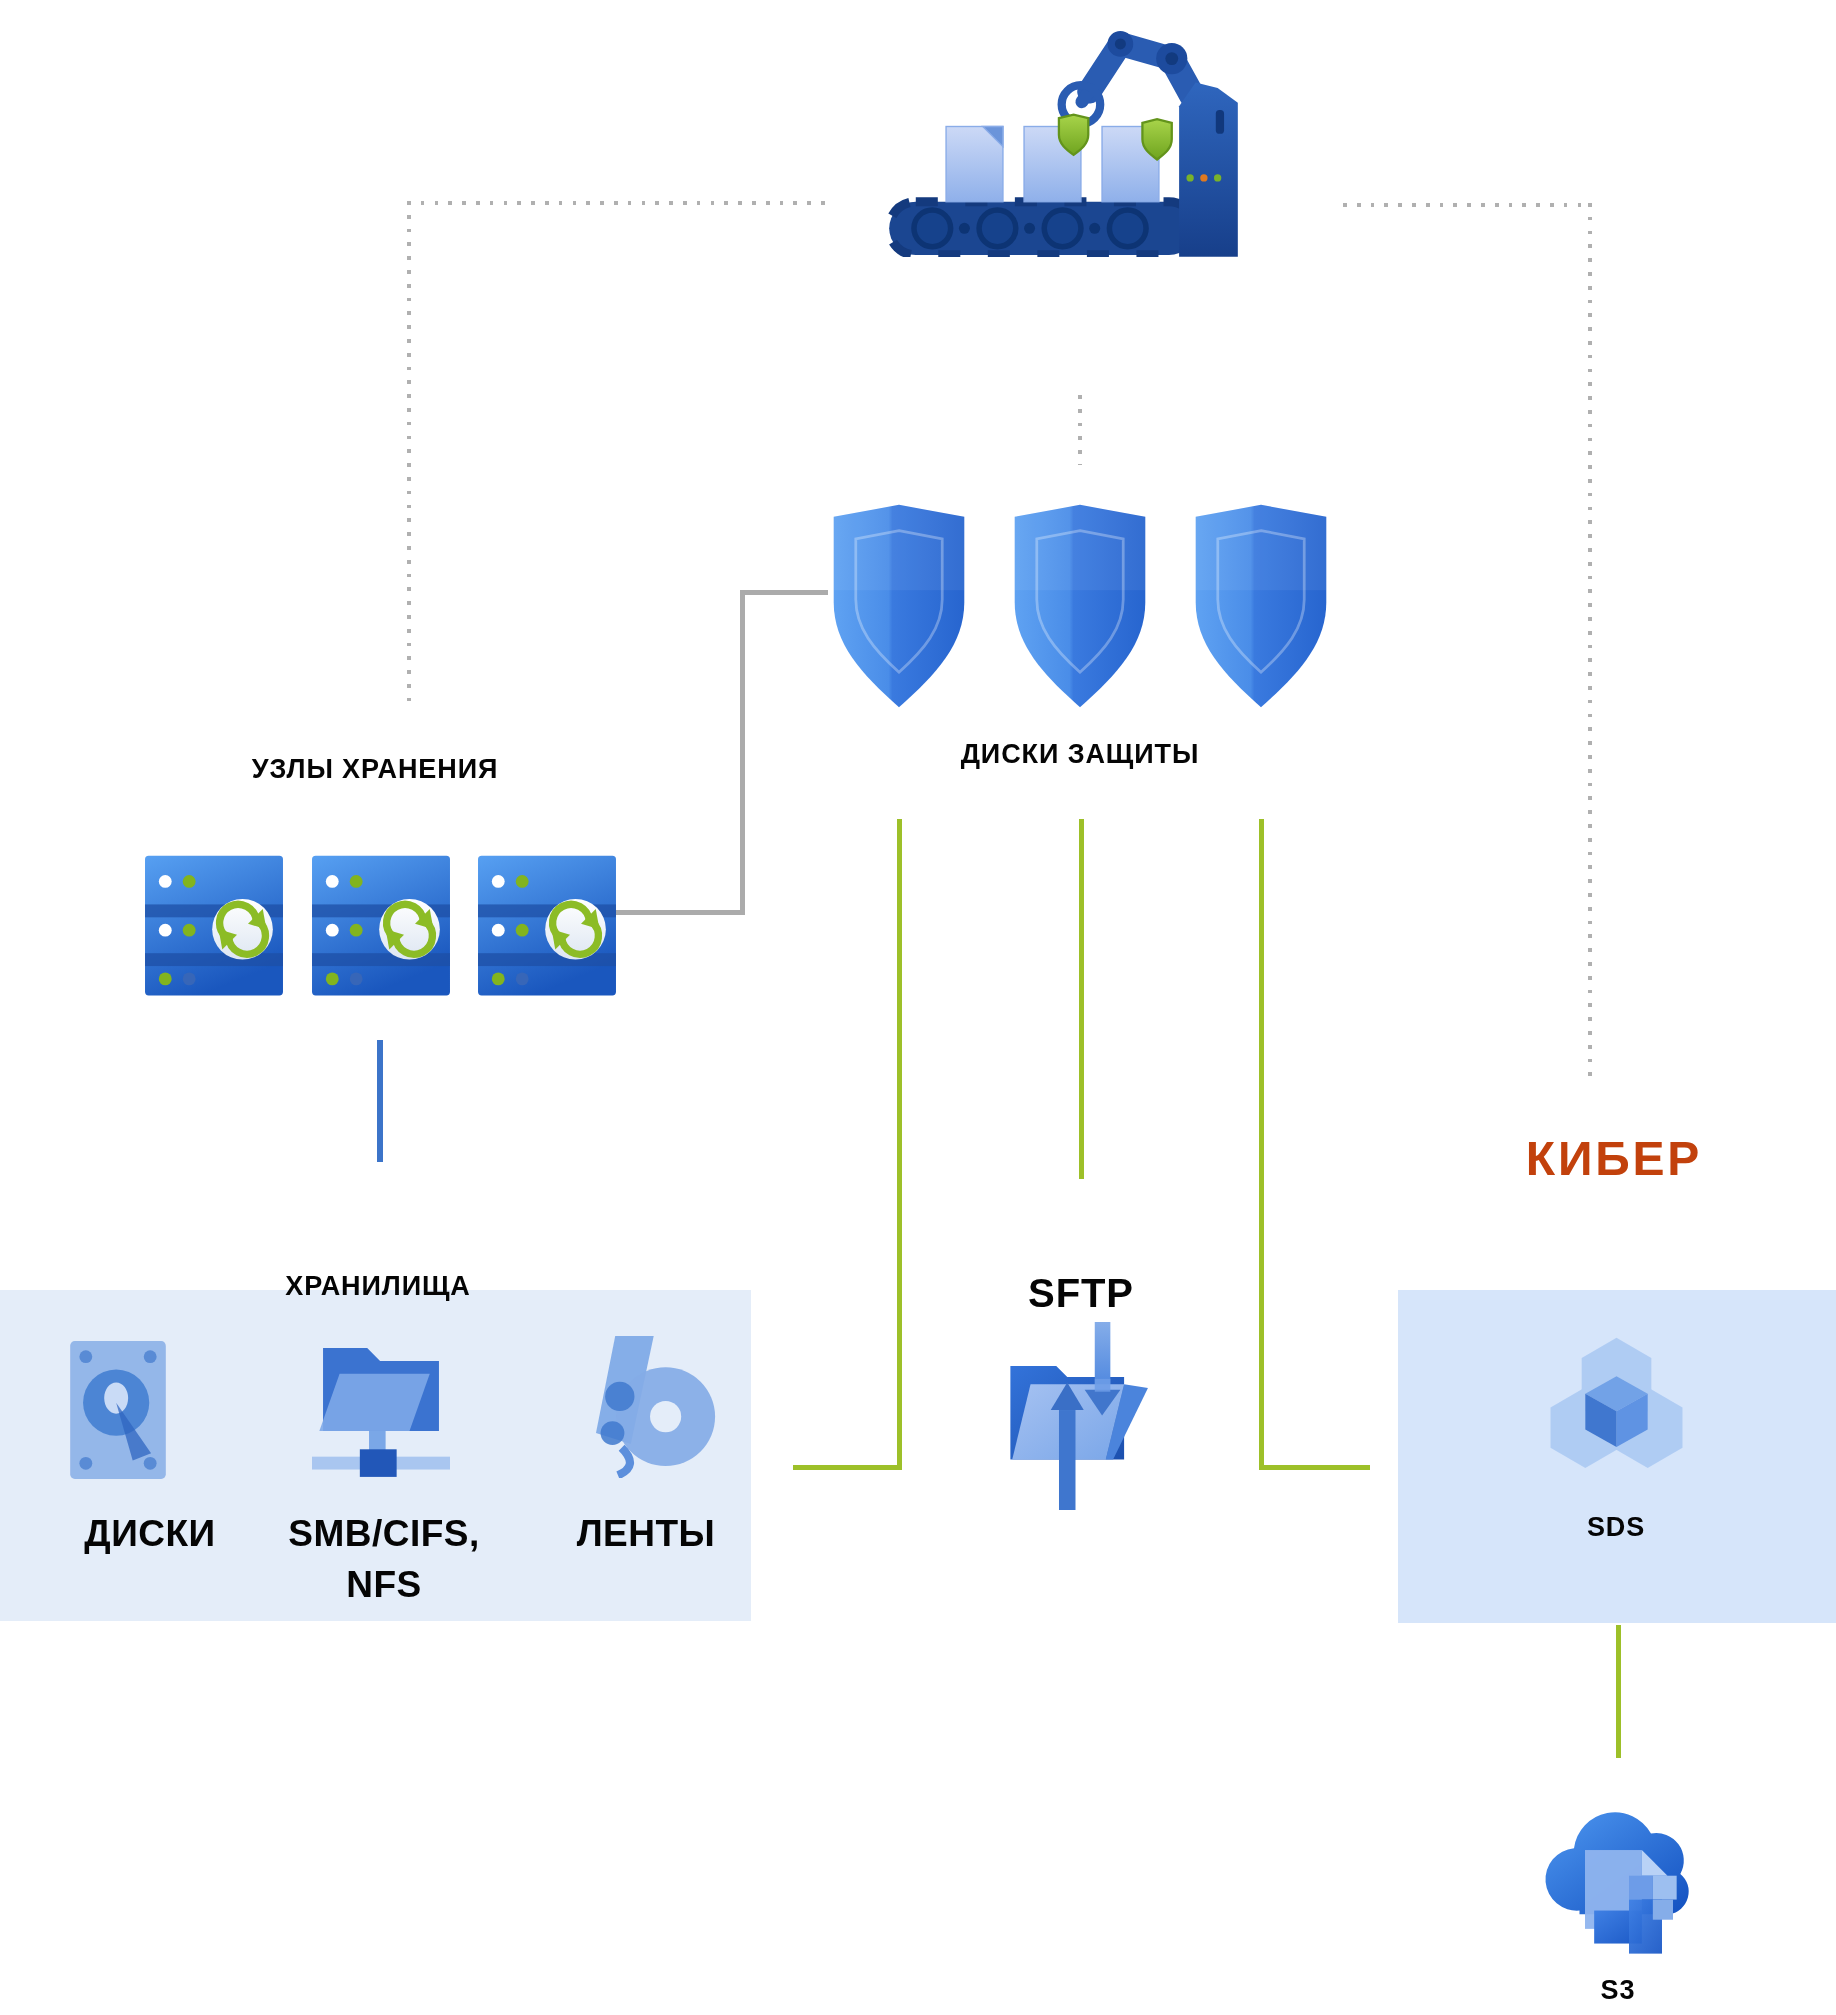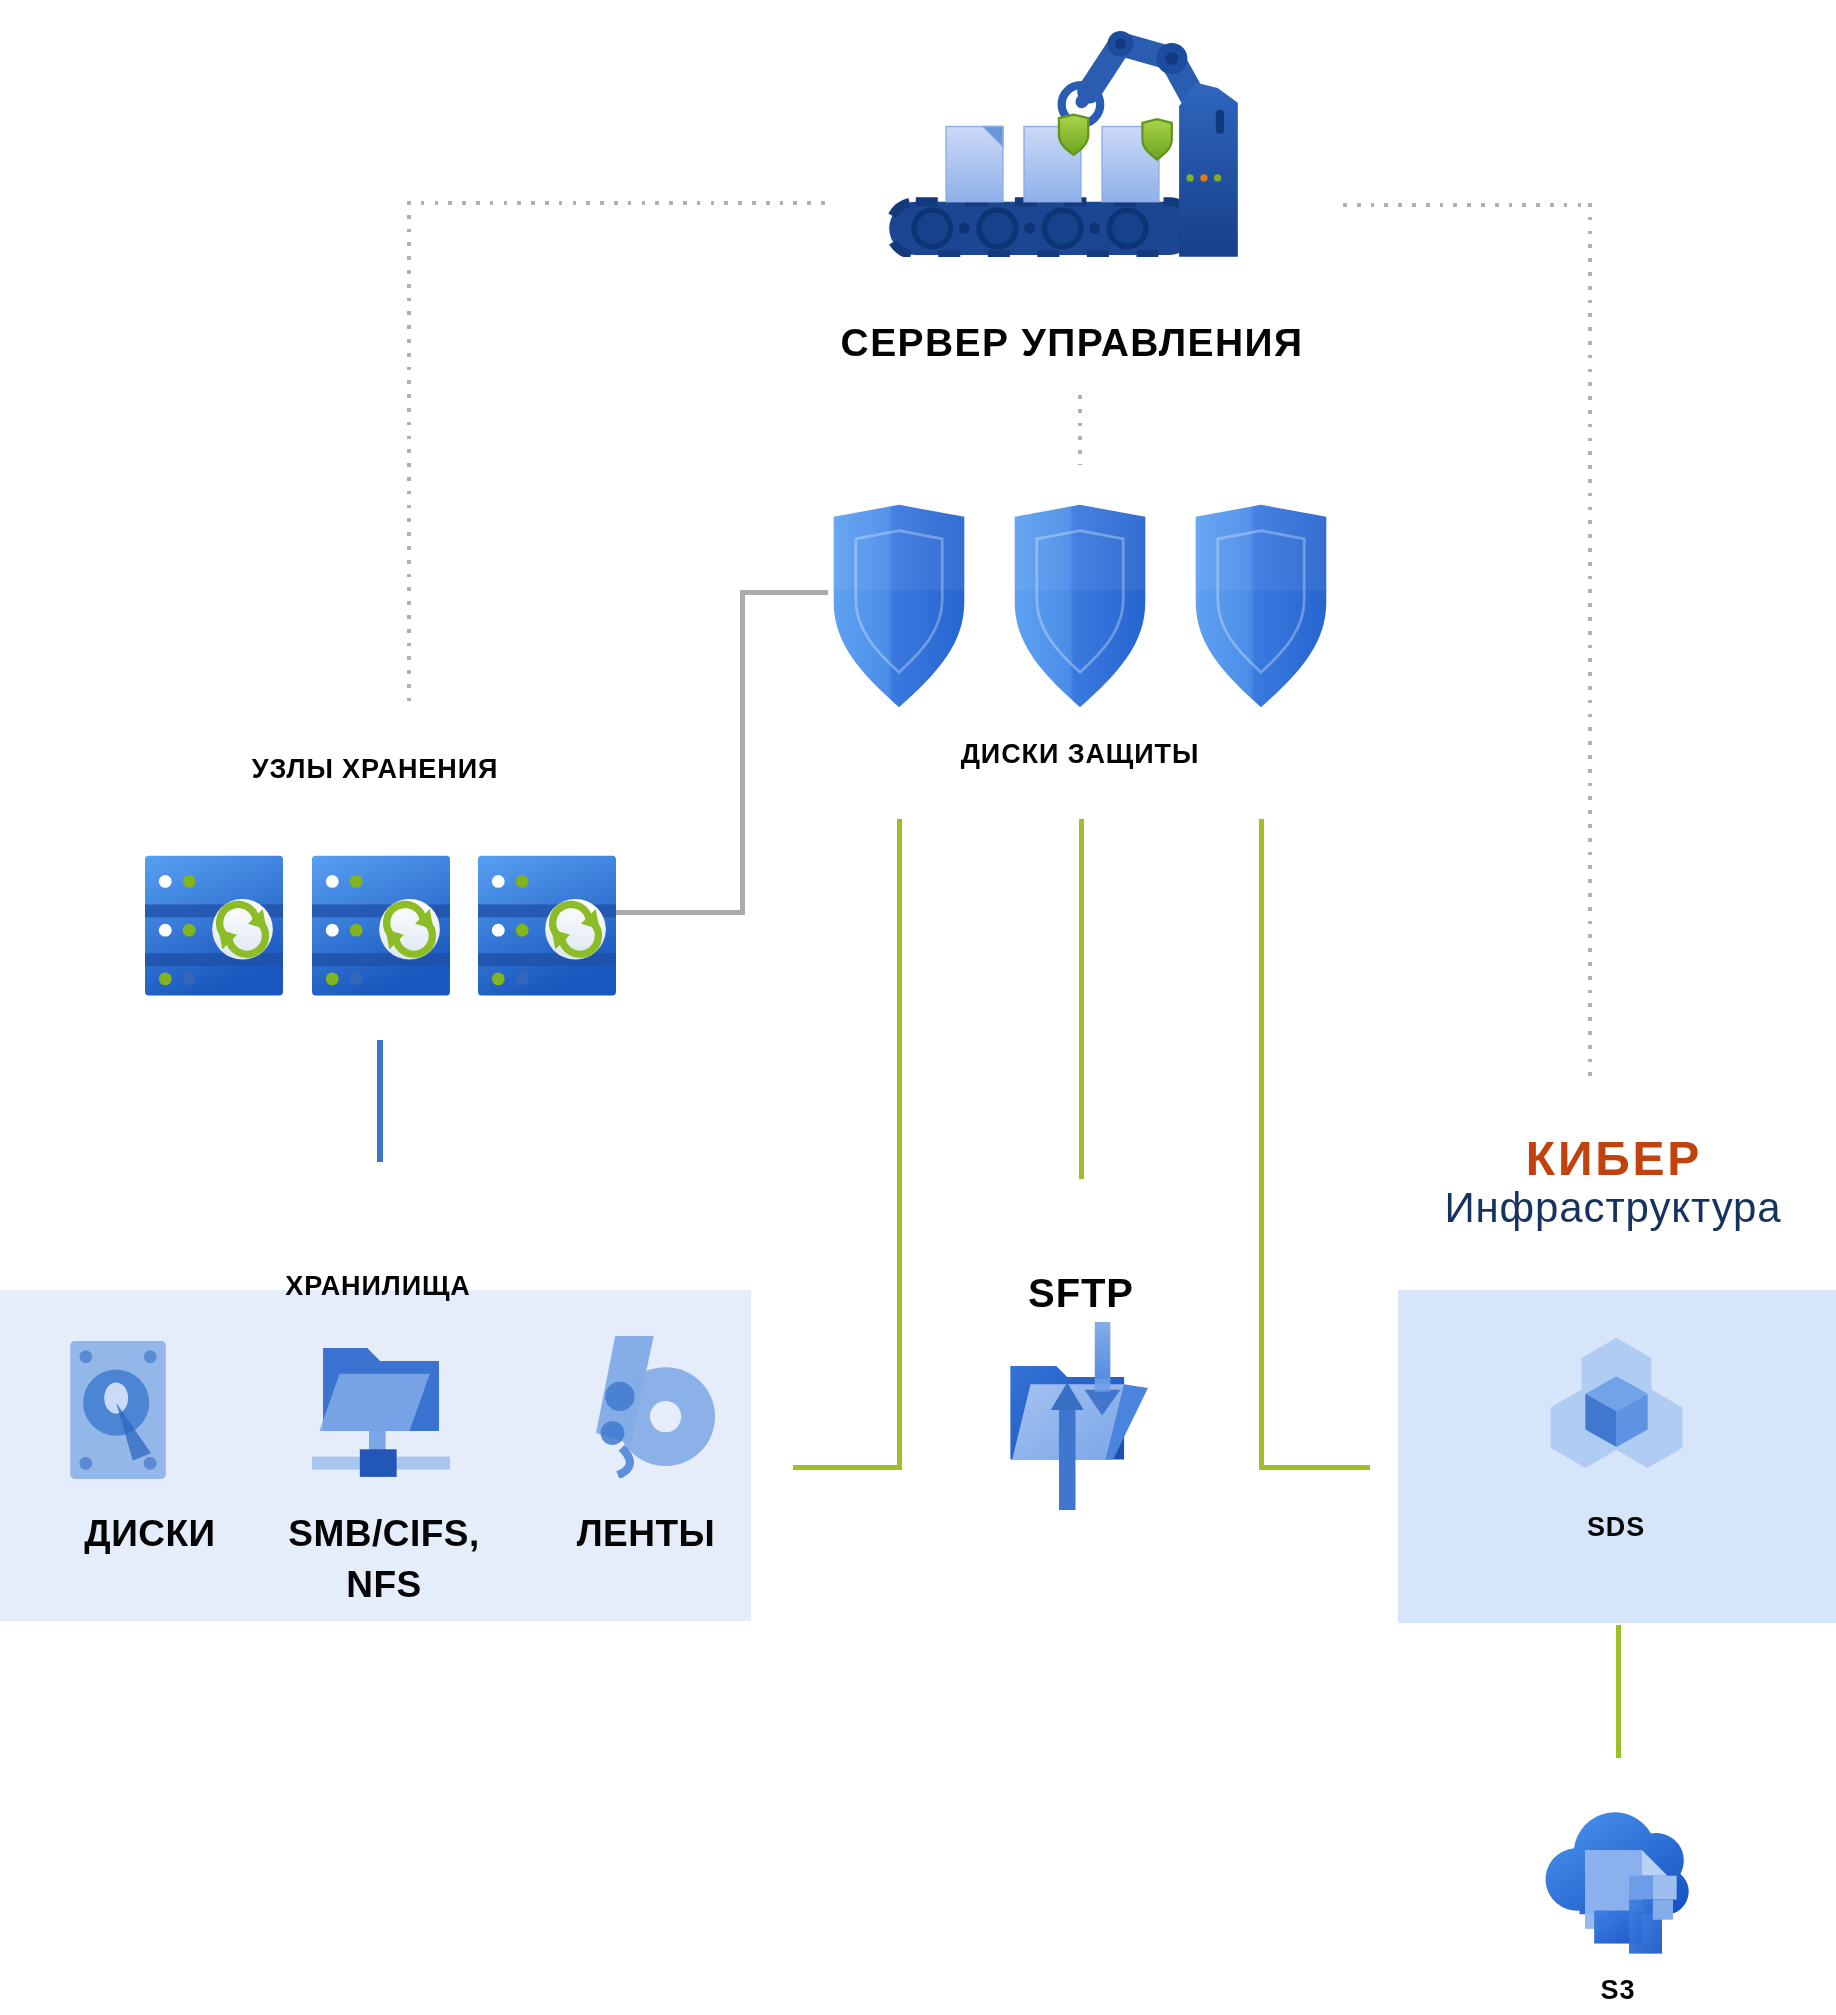--- a/index.html
+++ b/index.html
@@ -101,21 +101,20 @@
     <circle cx="338" cy="186" r="4" fill="#79b22a"></circle>
     <circle cx="353" cy="186" r="4" fill="#e0791f"></circle>
     <circle cx="368" cy="186" r="4" fill="#79b22a"></circle>
 
     <g stroke="#63941b" stroke-width="2.5">
       <path transform="translate(195,117)" fill="url(#gShield)" d="M0,4 L16,0 L32,4 V22 C32,32 24,38 16,44 C8,38 0,32 0,22 Z"></path>
       <path transform="translate(286,122)" fill="url(#gShield)" d="M0,4 L16,0 L32,4 V22 C32,32 24,38 16,44 C8,38 0,32 0,22 Z"></path>
     </g>
   </svg>
 
-  <div class="lbl h43" style="left:1072px;top:323px;">СЕРВЕР УПРАВЛЕНИЯ</div>
 
   <svg class="abs" style="left:830px;top:503px;" width="138" height="206" viewBox="0 0 150 224">
     <defs>
       <linearGradient id="shG" x1="0" y1="0" x2="1" y2="0">
         <stop offset="0" stop-color="#5fa2f2"></stop>
           <stop offset="0.42" stop-color="#4a8de8"></stop>
         <stop offset="0.45" stop-color="#3a7adf"></stop>
           <stop offset="1" stop-color="#2765cf"></stop>
       </linearGradient>
     </defs>
@@ -259,21 +258,20 @@
     <rect x="100" y="0" width="17" height="78" fill="url(#sfA)"></rect>
     <polygon points="132,68 158,72 120,150 112,150" fill="#4b84dc"></polygon>
     <polygon points="30,68 132,68 112,150 10,150" fill="url(#sfF)" opacity="0.97"></polygon>
     <polygon points="89,74 128,74 108,102" fill="#3b71c9" opacity="0.92"></polygon>
     <rect x="100" y="62" width="17" height="14" fill="#6d9ce6" opacity="0.85"></rect>
     <polygon points="52,96 88,96 70,66" fill="#3a6fc6"></polygon>
     <rect x="61" y="96" width="18" height="109" fill="#3f76ce"></rect>
   </svg>
 
   <div class="lbl brand1" style="left:1614px;top:1134px;">КИБЕР</div>
-  <div class="lbl brand2" style="left:1613px;top:1186px;">Инфраструктура</div>
 
   <svg class="abs" style="left:1545px;top:1336px;" width="143" height="143" viewBox="0 0 156 156">
     <g fill="#8ab4ee" opacity="0.5">
       <polygon points="78,2 116,24 116,68 78,90 40,68 40,24"></polygon>
       <polygon points="44,56 82,78 82,122 44,144 6,122 6,78"></polygon>
       <polygon points="112,56 150,78 150,122 112,144 74,122 74,78"></polygon>
     </g>
     <polygon points="78,44 112,63 78,82 44,63" fill="#6f9fe6" opacity="0.95"></polygon>
     <polygon points="112,63 112,102 78,121 78,82" fill="#5b8fe2" opacity="0.95"></polygon>
     <polygon points="44,63 78,82 78,121 44,102" fill="#3a72cc" opacity="0.95"></polygon>

